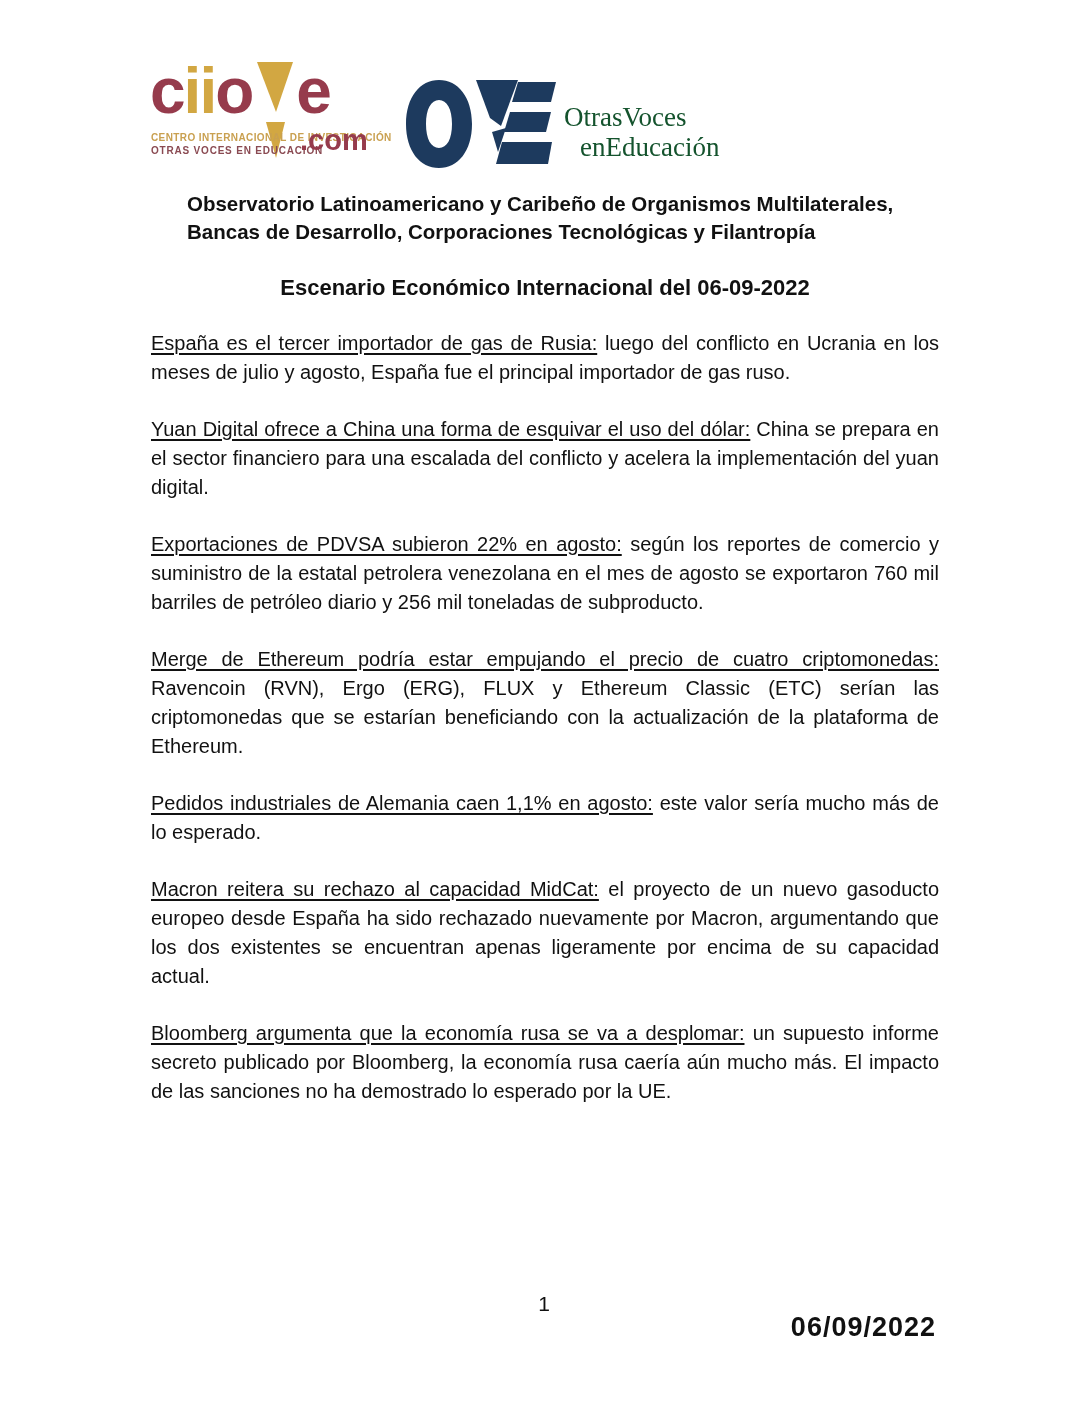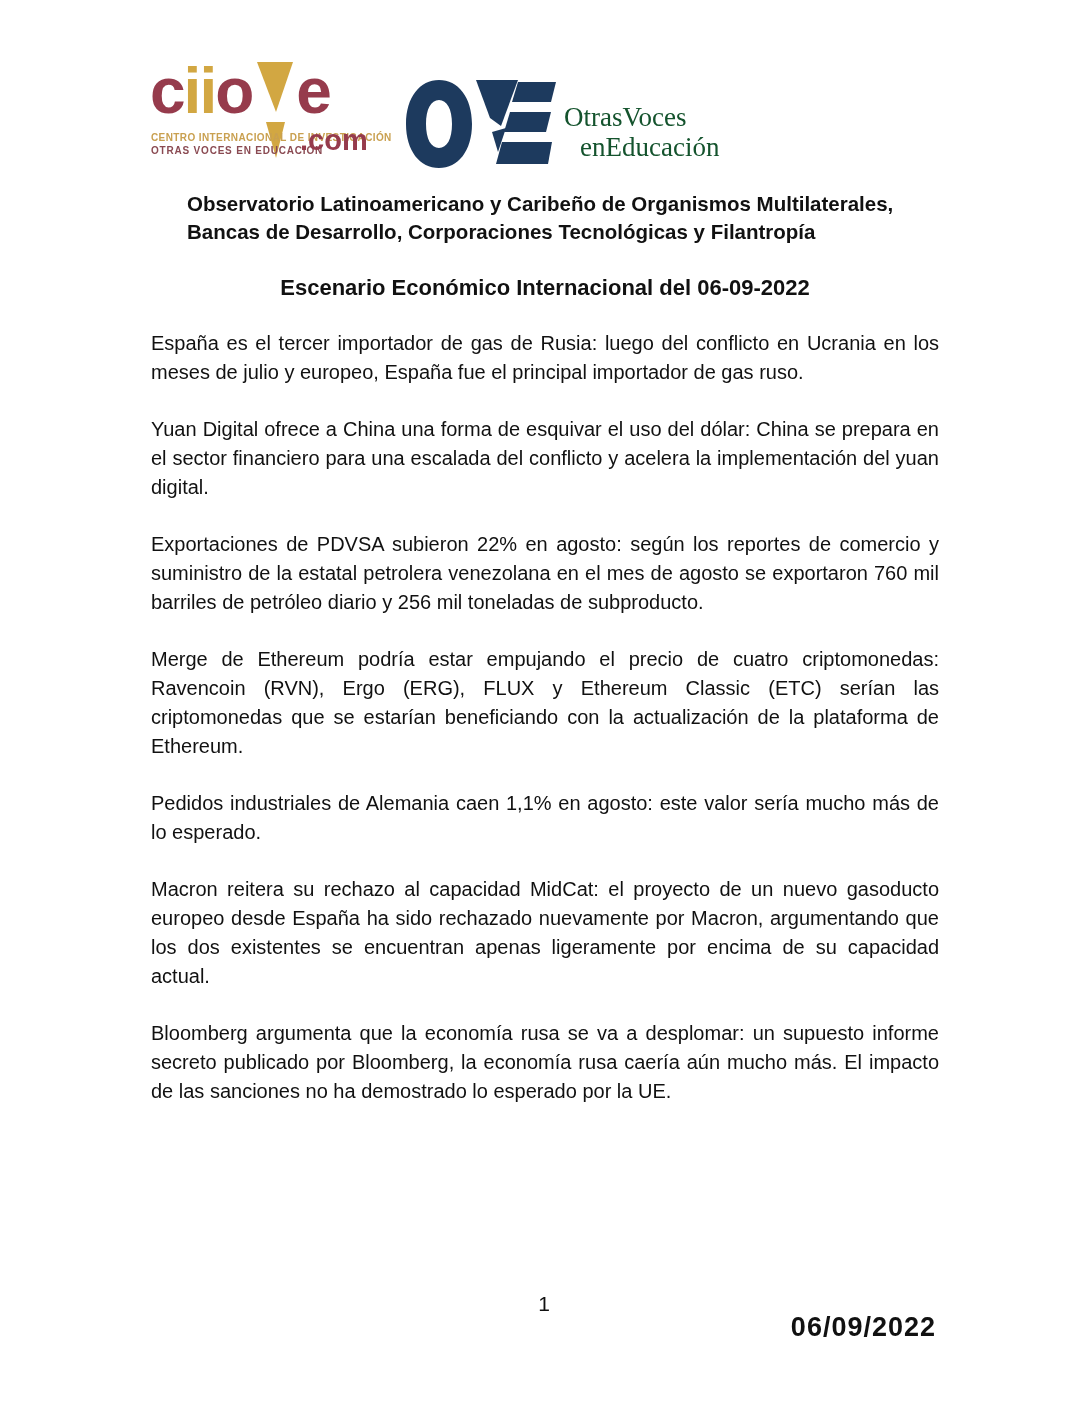--- a/index.html
+++ b/index.html
@@ -34,21 +34,21 @@
   .ove-mark { position: absolute; left: 0; top: 0; }
   .ove-name { position: absolute; left: 158px; top: 22px; font-family: "Liberation Serif", serif; color: #14532d; font-size: 27px; line-height: 1.12; }
   .ove-name .l2 { padding-left: 16px; }
 
   
   .content { position: absolute; left: 151px; top: 190px; width: 788px; }
   .org-line { font-size: 20.5px; font-weight: 700; line-height: 1.38; text-align: left; margin-left: 36px; }
   .doc-title { margin-top: 28px; font-size: 22px; font-weight: 700; text-align: center; }
   .topics { margin-top: 28px; font-size: 21px; font-weight: 700; line-height: 1.42; text-align: left; }
   .para { margin: 28px 0 0 0; font-size: 20px; line-height: 1.45; text-align: justify; }
-  .para .lead { text-underline-offset: 3px; }
+  .para .lead { text-decoration: underline; text-underline-offset: 3px; }
 
   
   .page-number { position: absolute; left: 0; top: 1292px; width: 100%; text-align: center; font-size: 21px; }
   .footer-date { position: absolute; right: 152px; top: 1312px; font-size: 27px; font-weight: 700; letter-spacing: 1px; }
 </style>
 </head>
 <body>
 
 <div class="page">
 
@@ -85,21 +85,21 @@
       <div class="l2">enEducación</div>
     </div>
   </div>
 
   <div class="content">
     <div class="org-line">Observatorio Latinoamericano y Caribeño de Organismos Multilaterales, Bancas de Desarrollo, Corporaciones Tecnológicas y Filantropía</div>
     <div class="doc-title">Escenario Económico Internacional del 06-09-2022</div>
 
     <p class="para">
       <span class="lead">España es el tercer importador de gas de Rusia:</span>
-      <span class="body">luego del conflicto en Ucrania en los meses de julio y europeo, España fue el principal importador de gas ruso.</span>
+      <span class="body">luego del conflicto en Ucrania en los meses de julio y agosto, España fue el principal importador de gas ruso.</span>
     </p>
 
     <p class="para">
       <span class="lead">Yuan Digital ofrece a China una forma de esquivar el uso del dólar:</span>
       <span class="body">China se prepara en el sector financiero para una escalada del conflicto y acelera la implementación del yuan digital.</span>
     </p>
 
     <p class="para">
       <span class="lead">Exportaciones de PDVSA subieron 22% en agosto:</span>
       <span class="body">según los reportes de comercio y suministro de la estatal petrolera venezolana en el mes de agosto se exportaron 760 mil barriles de petróleo diario y 256 mil toneladas de subproducto.</span>

